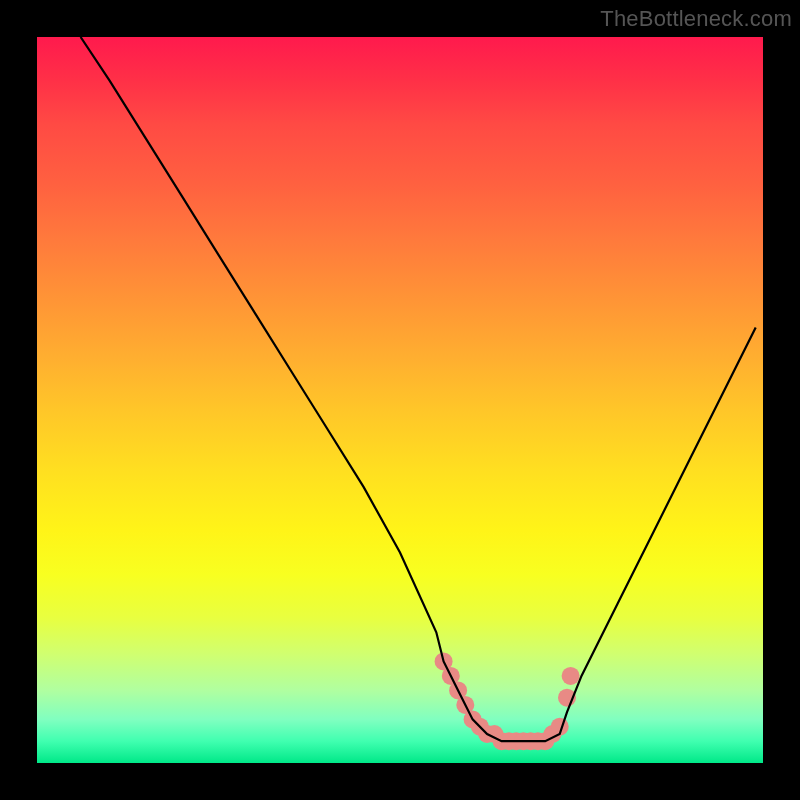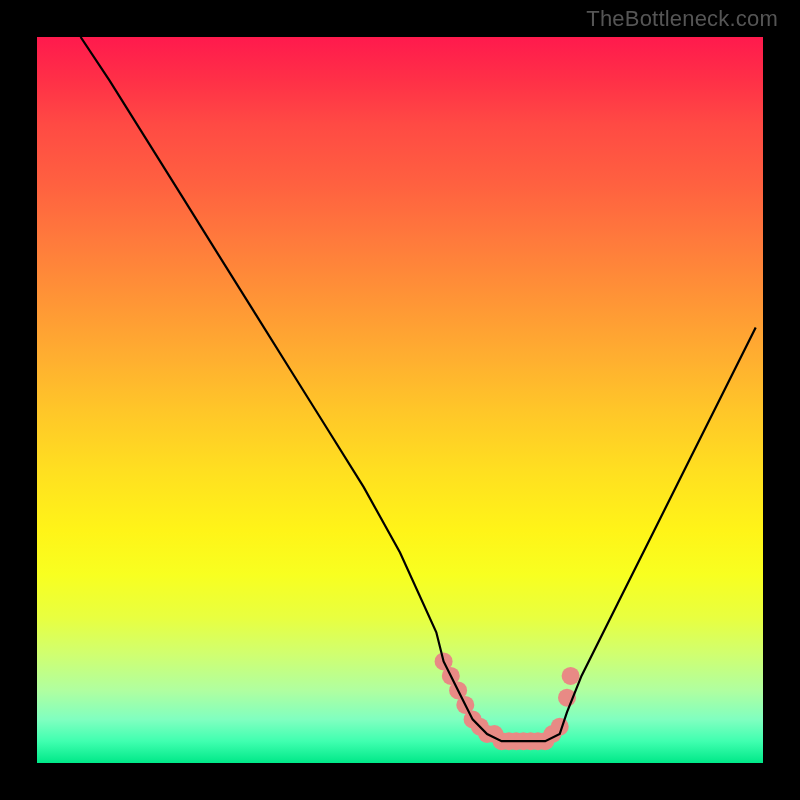--- a/index.html
+++ b/index.html
@@ -34,21 +34,21 @@
       #b0ffa0 90%,
       #80ffc0 94%,
       #40ffb0 97%,
       #00e888 100%
     );
     overflow: hidden;
   }
   .watermark {
     position: absolute;
     top: 6px;
-    right: 22px;
+    right: 8px;
     font-size: 22px;
     color: #555;
     font-weight: 400;
     letter-spacing: 0.2px;
   }
   svg.curve-layer {
     position: absolute;
     left: 0;
     top: 0;
     width: 726px;

